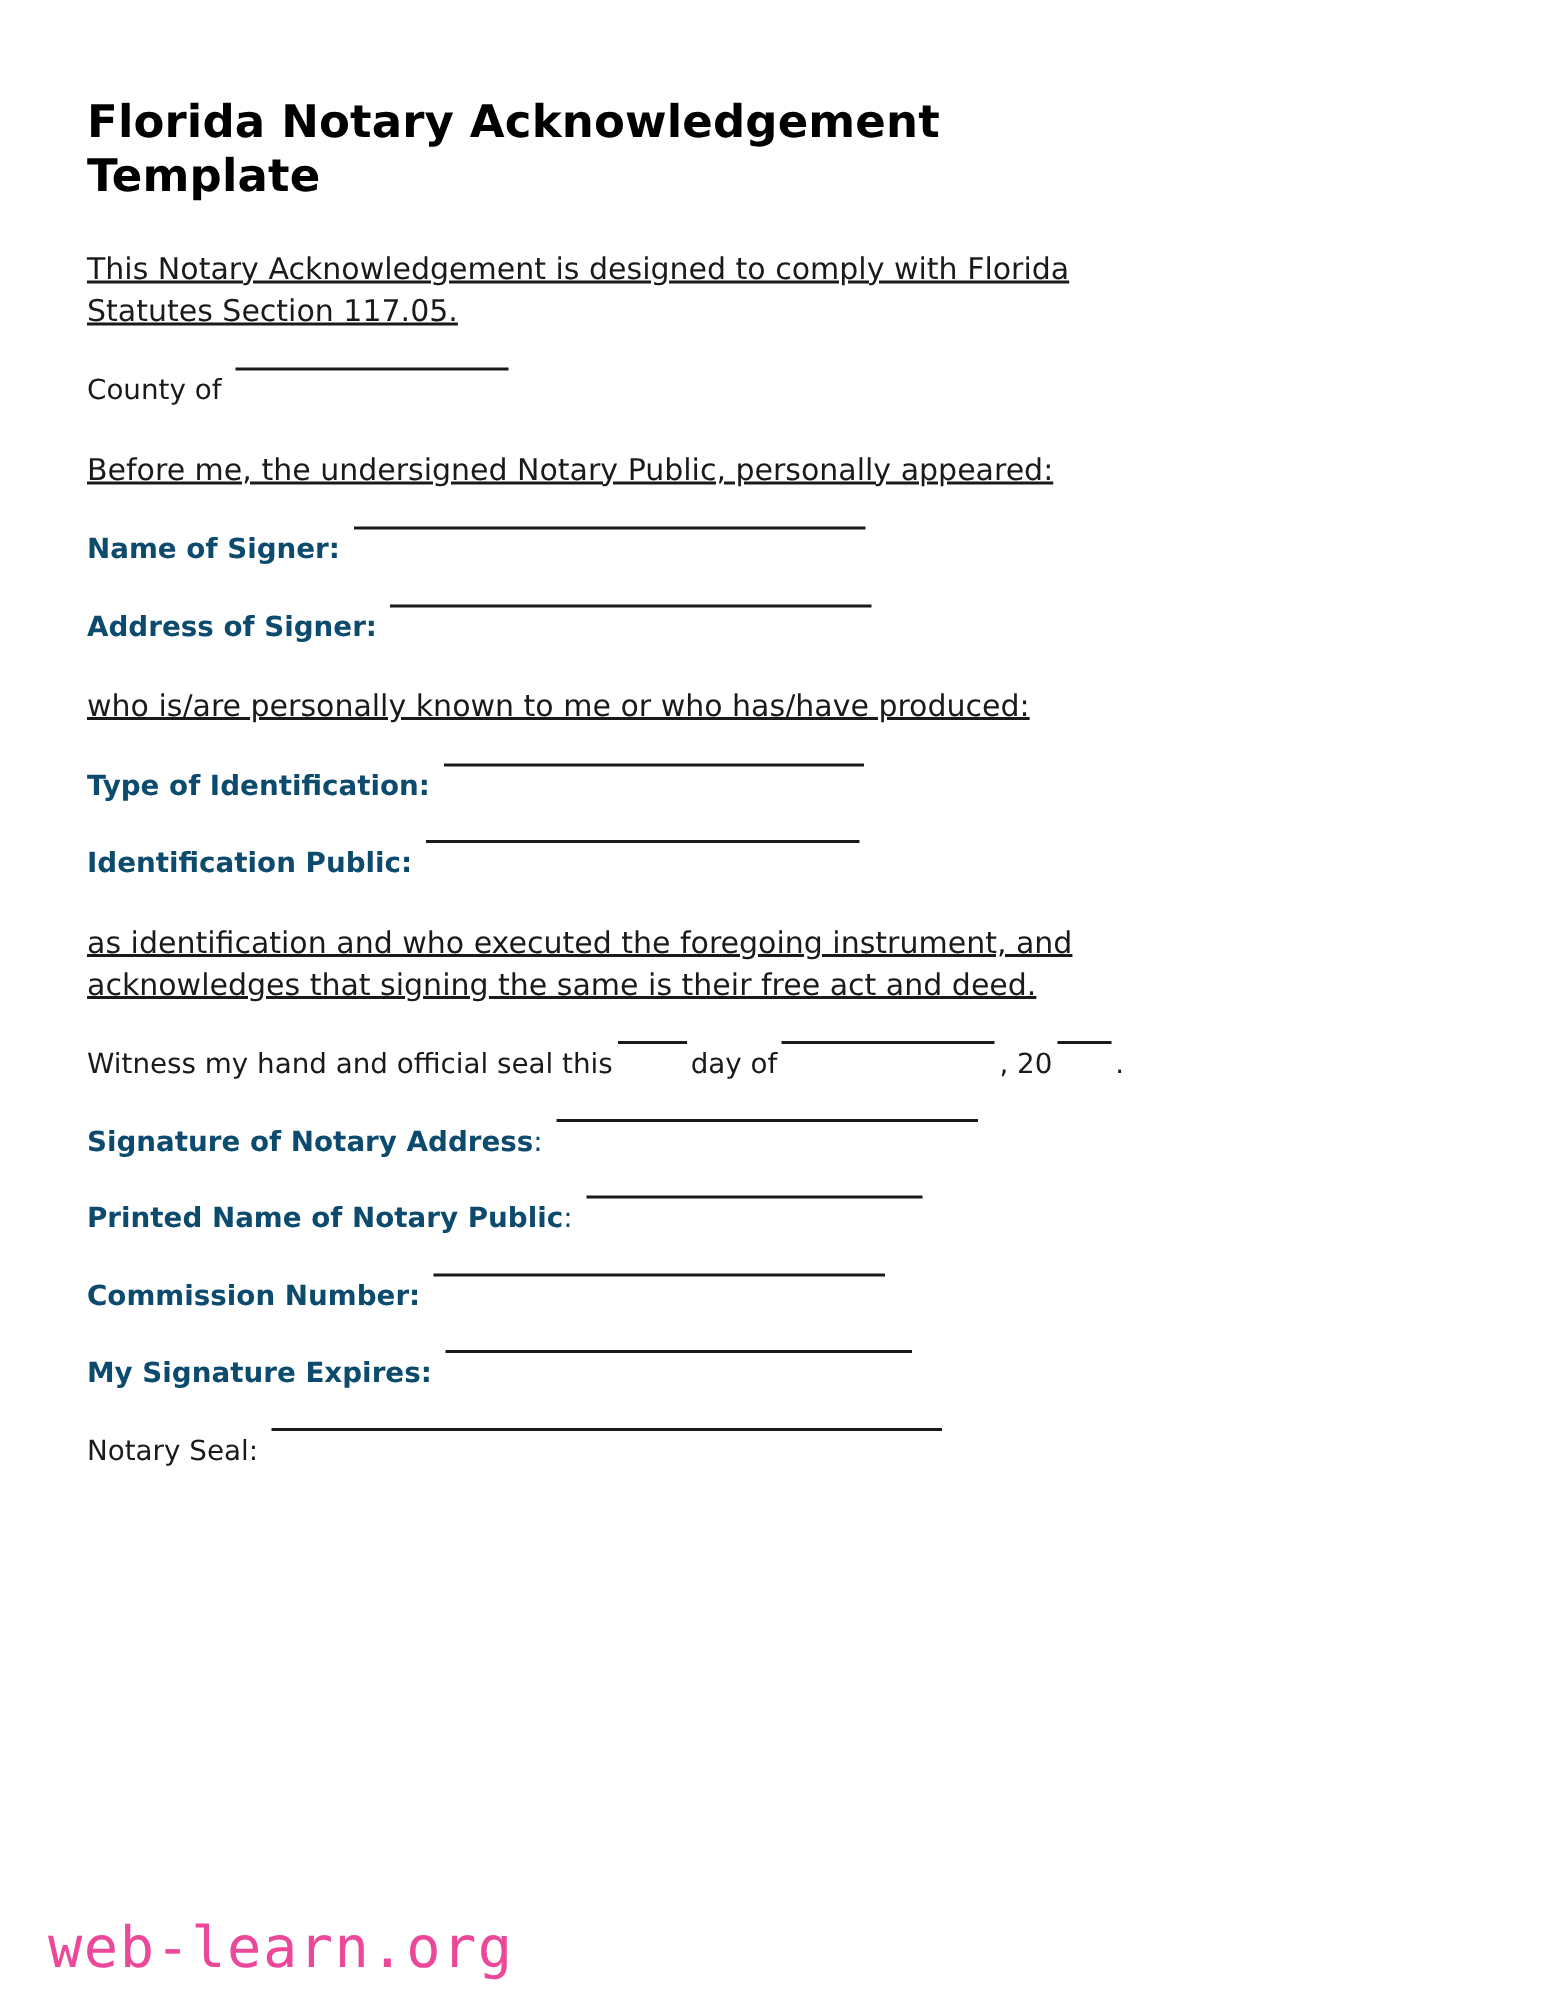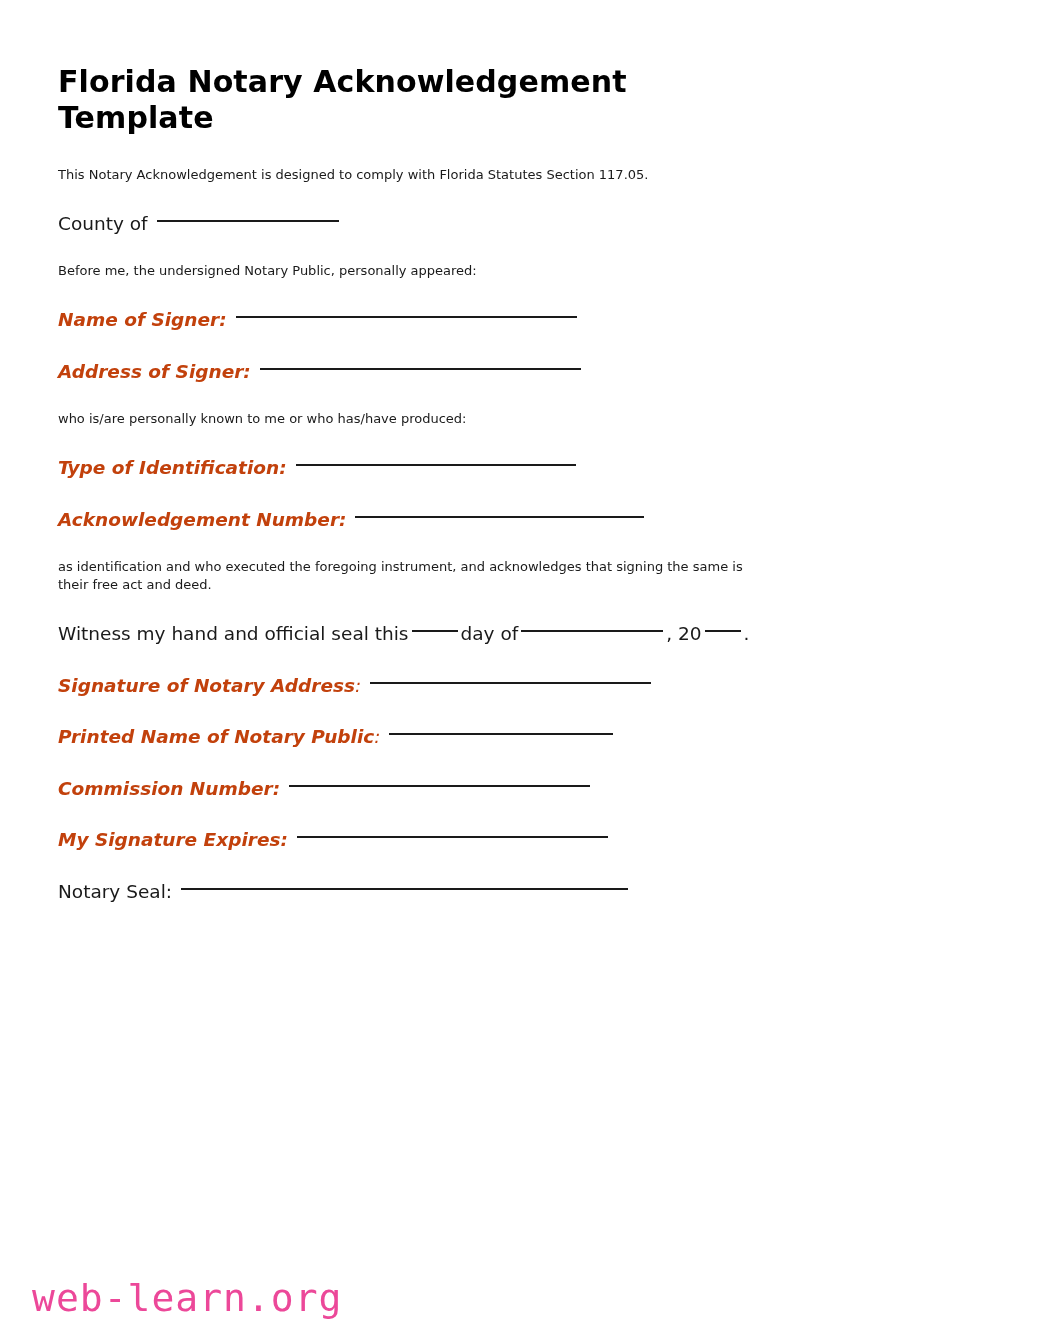--- a/index.html
+++ b/index.html
@@ -26,44 +26,44 @@
   }
   .doc-title {
     font-size: 30px;
     font-weight: bold;
     letter-spacing: 0.1px;
     line-height: 1.2;
     margin: 0 0 30px 0;
     color: #000000;
   }
   .para {
-    font-size: 13px;
+    font-size: 20px;
     line-height: 1.38;
     margin: 0 0 27px 0;
     color: #1a1a1a;
     white-space: nowrap;
+    text-decoration: underline;
   }
   .para.wrap {
     white-space: normal;
     max-width: 880px;
     margin-bottom: 27px;
   }
   .field-row {
     font-size: 18.5px;
     line-height: 1.38;
     margin: 17px 0 26px 0;
     color: #1a1a1a;
     display: flex;
-    align-items: center;
+    align-items: flex-start;
     white-space: nowrap;
   }
   .field-label {
     font-weight: bold;
-    color: #c2410c;
-    font-style: italic;
+    color: #0c4a6e;
   }
   .field-label-normal {
     font-weight: normal;
     color: #1a1a1a;
   }
   .colon-bold { font-weight: bold; }
   .colon-normal { font-weight: normal; }
   .rule {
     display: inline-block;
     border-bottom: 2px solid #1a1a1a;
@@ -122,21 +122,21 @@
 
 
     <p class="para">who is/are personally known to me or who has/have produced:</p>
 
     <div class="field-row">
       <span class="field-label"><span>Type of Identification</span><span class="colon-bold">:</span></span>
       <span class="rule" style="width: 280px;"></span>
     </div>
 
     <div class="field-row">
-      <span class="field-label"><span>Acknowledgement Number</span><span class="colon-bold">:</span></span>
+      <span class="field-label"><span>Identification Public</span><span class="colon-bold">:</span></span>
       <span class="rule" style="width: 289px;"></span>
     </div>
 
     <p class="para wrap">as identification and who executed the foregoing instrument, and acknowledges that signing the same is their free act and deed.</p>
 
     <div class="field-row">
       <span>Witness my hand and official seal this</span>
       <span class="inline-blank" style="width: 46px;"></span>
       <span>day of</span>
       <span class="inline-blank" style="width: 142px;"></span>

